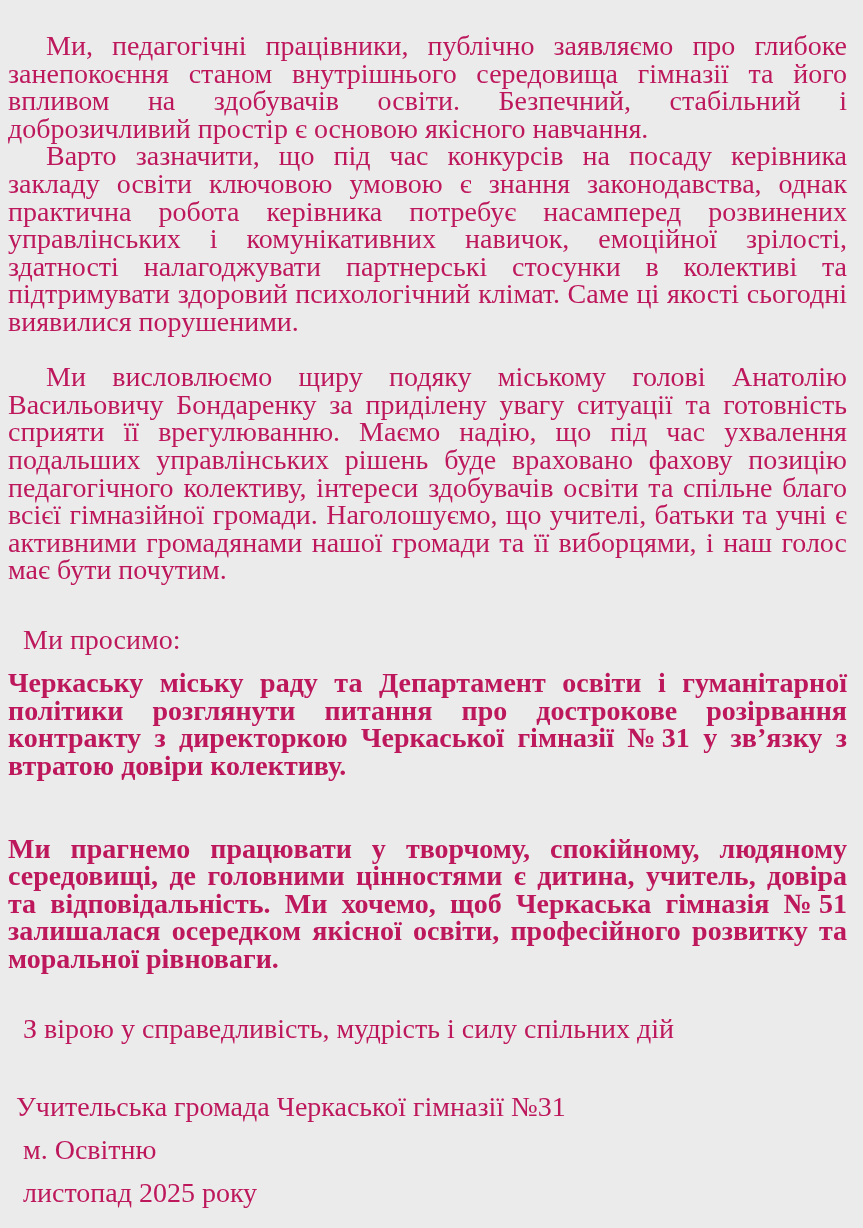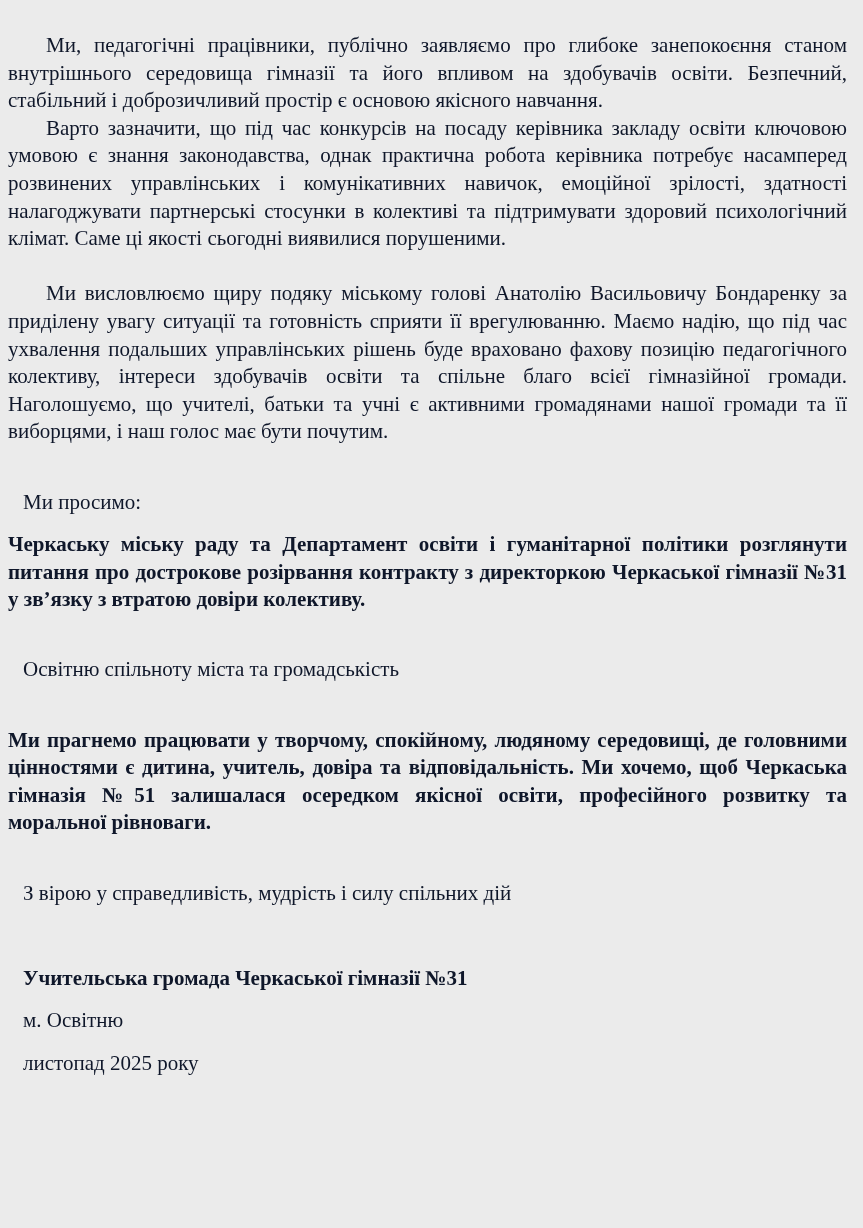--- a/index.html
+++ b/index.html
@@ -23,23 +23,23 @@
     background: #ebebeb;
     padding: 0;
     box-sizing: border-box;
   }
 
   .doc-body {
     position: absolute;
     left: 8px;
     top: 32px;
     width: 839px;
-    font-size: 21px;
+    font-size: 28px;
     line-height: 27.6px;
-    color: #0f172a;
+    color: #be185d;
     -webkit-font-smoothing: antialiased;
   }
 
   
   p.para {
     margin: 0;
     padding: 0;
     text-align: justify;
     text-justify: inter-word;
     text-indent: 38px;
@@ -59,25 +59,25 @@
 
   
   p.para-left {
     margin: 15px;
     padding: 0;
     text-align: left;
     text-indent: 0;
   }
 
   p.bold-line {
-    margin: 15px;
+    margin: 8px;
     padding: 0;
     text-align: left;
     text-indent: 0;
-    font-weight: bold;
+    font-weight: normal;
   }
 
   
   .gap {
     height: 27.6px;
     line-height: 27.6px;
     font-size: 1px;
   }
 </style>
 </head>
@@ -96,21 +96,20 @@
     <p class="para">Ми висловлюємо щиру подяку міському голові Анатолію Васильовичу Бондаренку за приділену увагу ситуації та готовність сприяти її врегулюванню. Маємо надію, що під час ухвалення подальших управлінських рішень буде враховано фахову позицію педагогічного колективу, інтереси здобувачів освіти та спільне благо всієї гімназійної громади. Наголошуємо, що учителі, батьки та учні є активними громадянами нашої громади та її виборцями, і наш голос має бути почутим.</p>
 
     <div class="gap"></div>
 
     <p class="para-left">Ми просимо:</p>
 
     <p class="para-flush">Черкаську міську раду та Департамент освіти і гуманітарної політики розглянути питання про дострокове розірвання контракту з директоркою Черкаської гімназії №31 у зв’язку з втратою довіри колективу.</p>
 
     <div class="gap"></div>
 
-    <p class="para-left">Освітню спільноту міста та громадськість</p>
 
 
     <div class="gap"></div>
 
     <p class="para-flush">Ми прагнемо працювати у творчому, спокійному, людяному середовищі, де головними цінностями є дитина, учитель, довіра та відповідальність. Ми хочемо, щоб Черкаська гімназія №51 залишалася осередком якісної освіти, професійного розвитку та моральної рівноваги.</p>
 
     <div class="gap"></div>
 
     <p class="para-left">З вірою у справедливість, мудрість і силу спільних дій</p>
 

